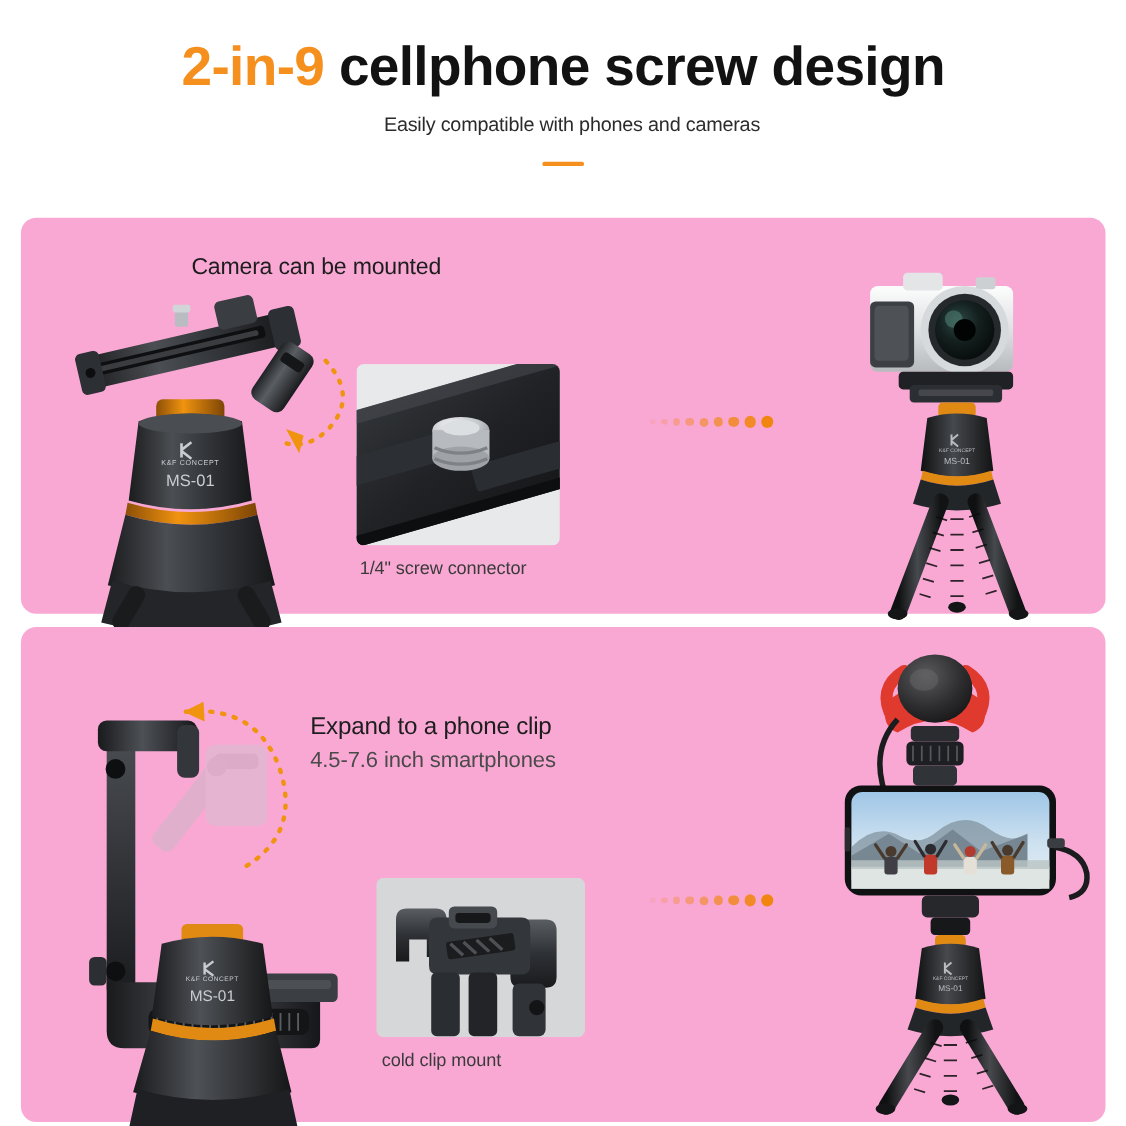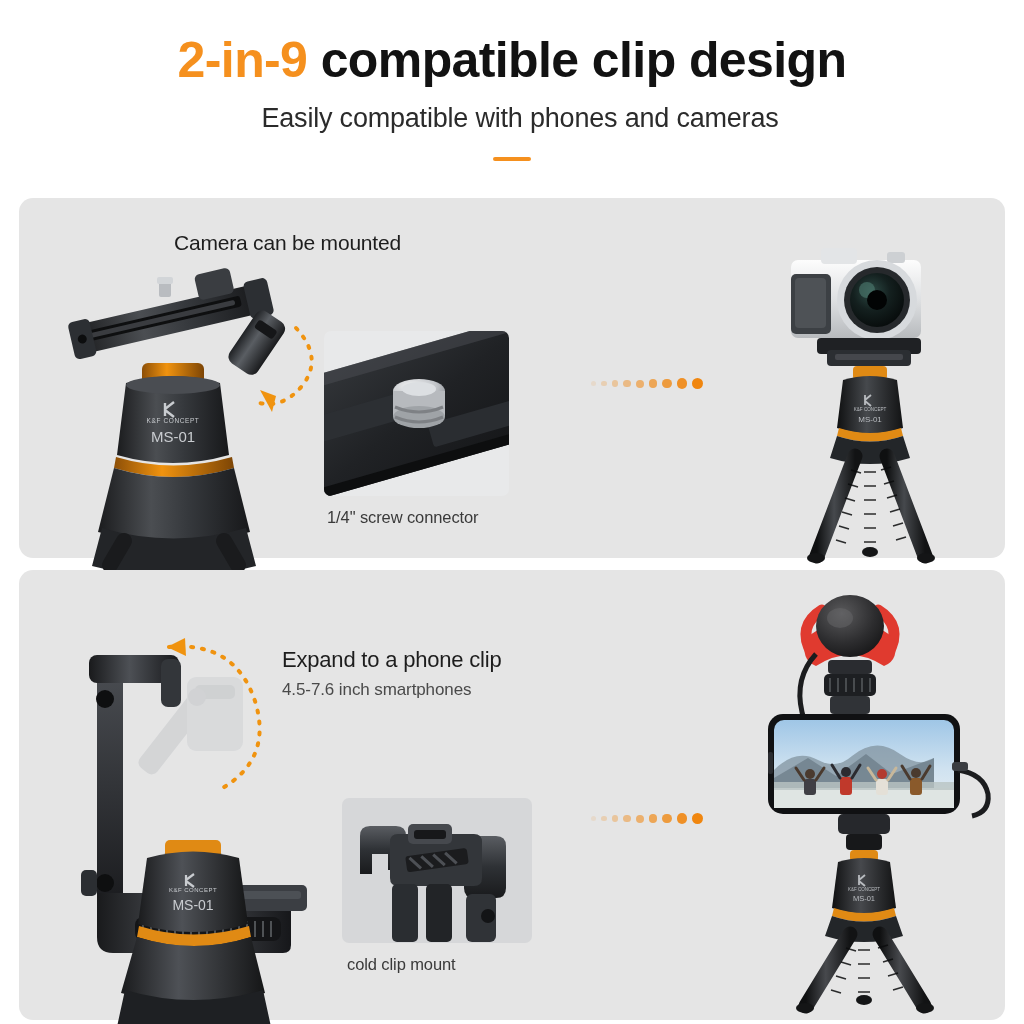--- a/index.html
+++ b/index.html
@@ -12,42 +12,42 @@
   .page { position: relative; width: 1024px; height: 1024px; }
 
   
   .header { padding-top: 34px; text-align: center; }
   .title {
     font-size: 50px; font-weight: 700; color: #121212;
     letter-spacing: -0.6px; line-height: 1.06; white-space: nowrap;
   }
   .title .accent { color: #F5901E; }
   .subtitle {
-    margin-top: 16px; font-size: 27px; font-weight: 400;
+    margin-top: 16px; font-size: 18px; font-weight: 400;
     color: #2b2b2b; letter-spacing: -0.2px; margin-left: 16px;
   }
   .rule {
     width: 38px; height: 4px; border-radius: 2px;
     background: #F5901E; margin: 23px auto 0;
   }
 
   
   .panel {
     position: absolute; left: 19px; width: 986px;
-    background: #e5e5e5; border-radius: 14px;
+    background: #f9a8d4; border-radius: 14px;
   }
   #panel-1 { top: 198px; height: 360px; }
   #panel-2 { top: 570px; height: 450px; }
 
   .panel-heading {
     position: absolute; font-size: 21px; color: #1d1d1d;
     letter-spacing: -0.2px; white-space: nowrap;
   }
   .panel-sub {
-    position: absolute; font-size: 17px; color: #4a4a4a;
+    position: absolute; font-size: 20px; color: #4a4a4a;
     letter-spacing: -0.1px; white-space: nowrap;
   }
   #p1-heading { left: 155px; top: 33px; }
   #p2-heading { left: 263px; top: 77px; font-size: 22px; }
   #p2-sub     { left: 263px; top: 110px; }
 
   .inset {
     position: absolute; border-radius: 7px; overflow: hidden;
   }
   .inset-caption {
@@ -65,21 +65,21 @@
   .stage { position: absolute; }
   .stage svg { display: block; overflow: visible; }
 </style>
 </head>
 <body>
 
 <div class="page">
 
   <div class="header">
     <div class="title">
-      <span class="accent">2-in-9</span><span>&nbsp;</span><span>compatible clip design</span>
+      <span class="accent">2-in-9</span><span>&nbsp;</span><span>cellphone screw design</span>
     </div>
     <div class="subtitle">Easily compatible with phones and cameras</div>
     <div class="rule"></div>
   </div>
 
   <div class="panel" id="panel-1">
 
     <div class="panel-heading" id="p1-heading">Camera can be mounted</div>
 
     <div class="stage" style="left:35px; top:75px;">

